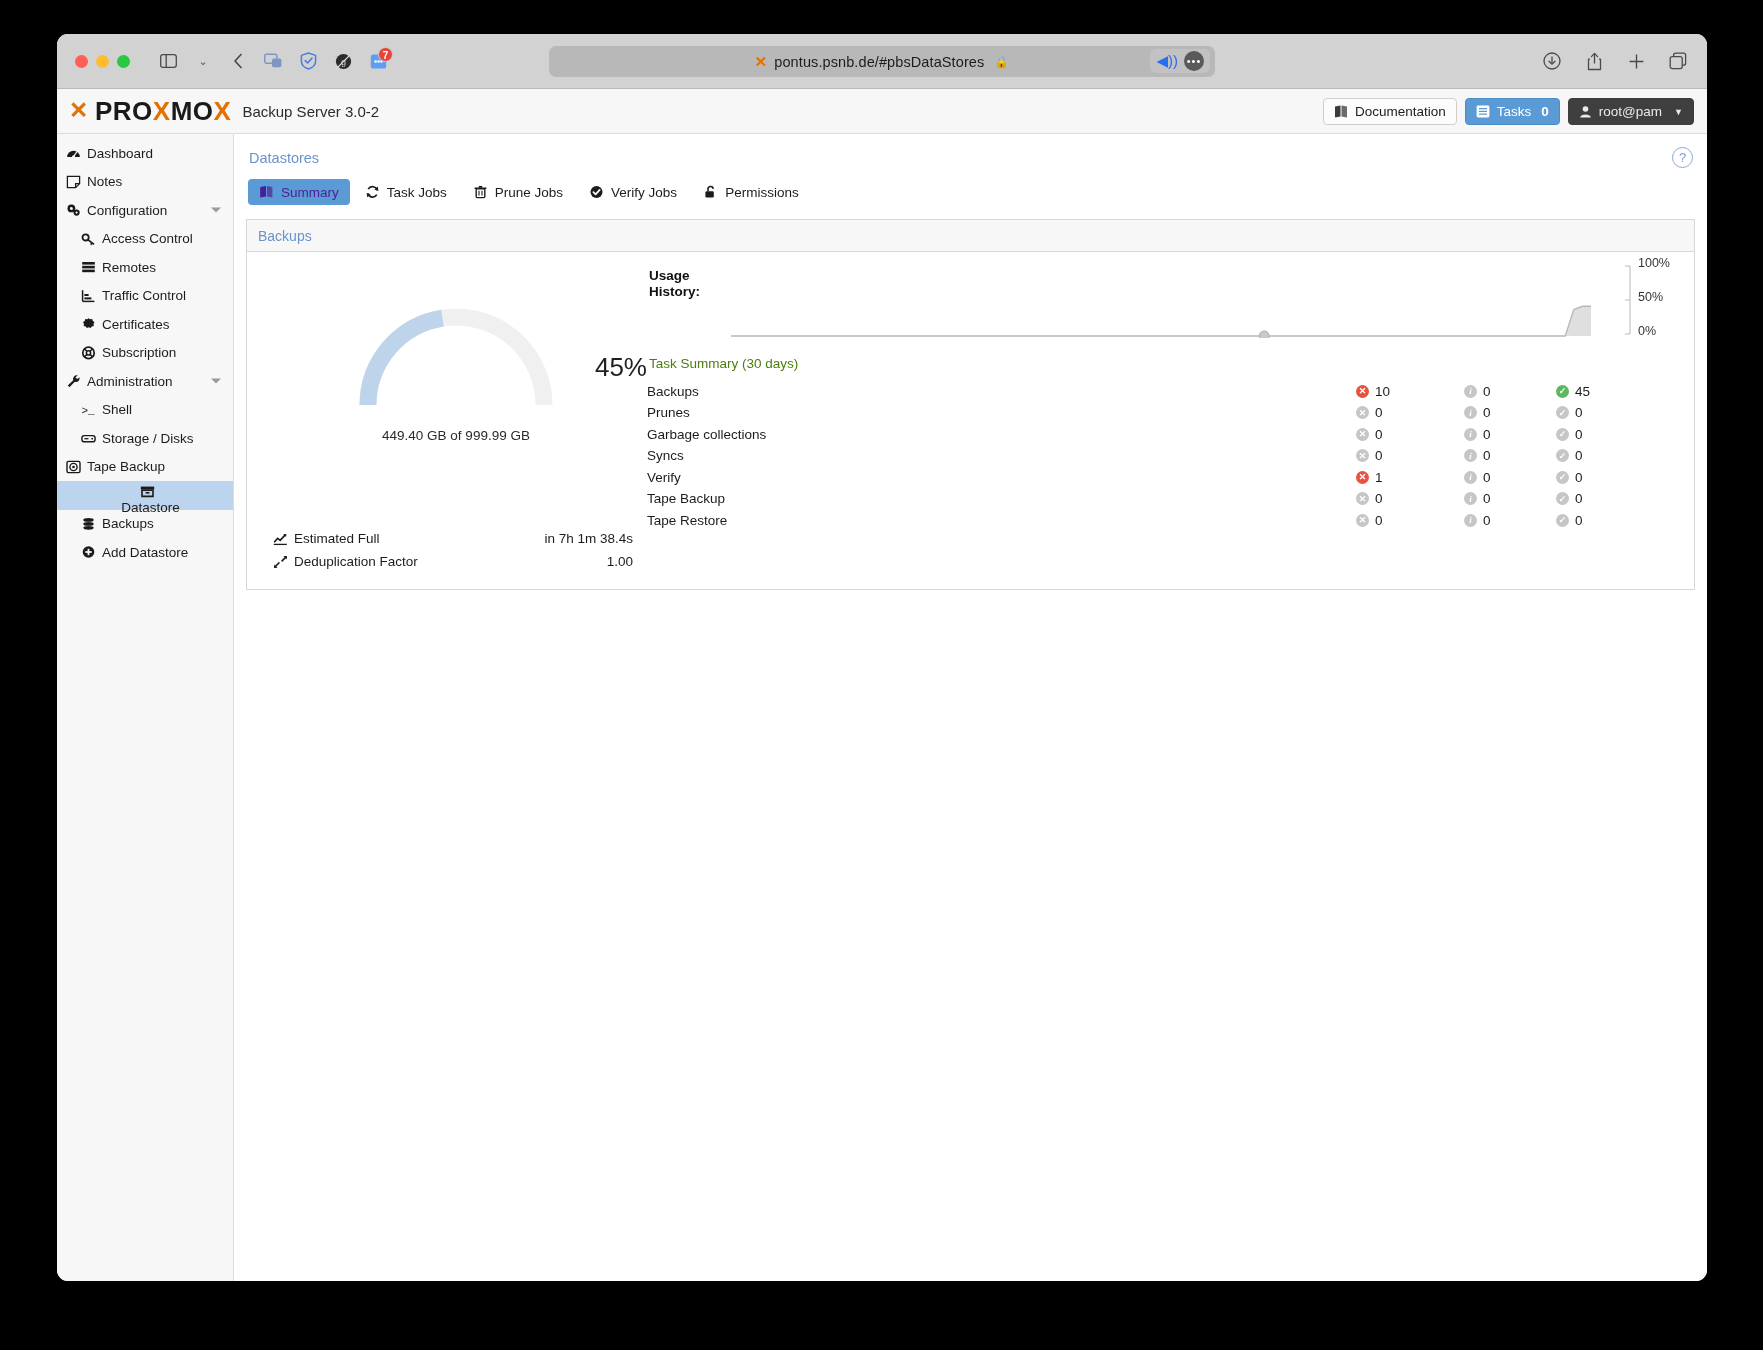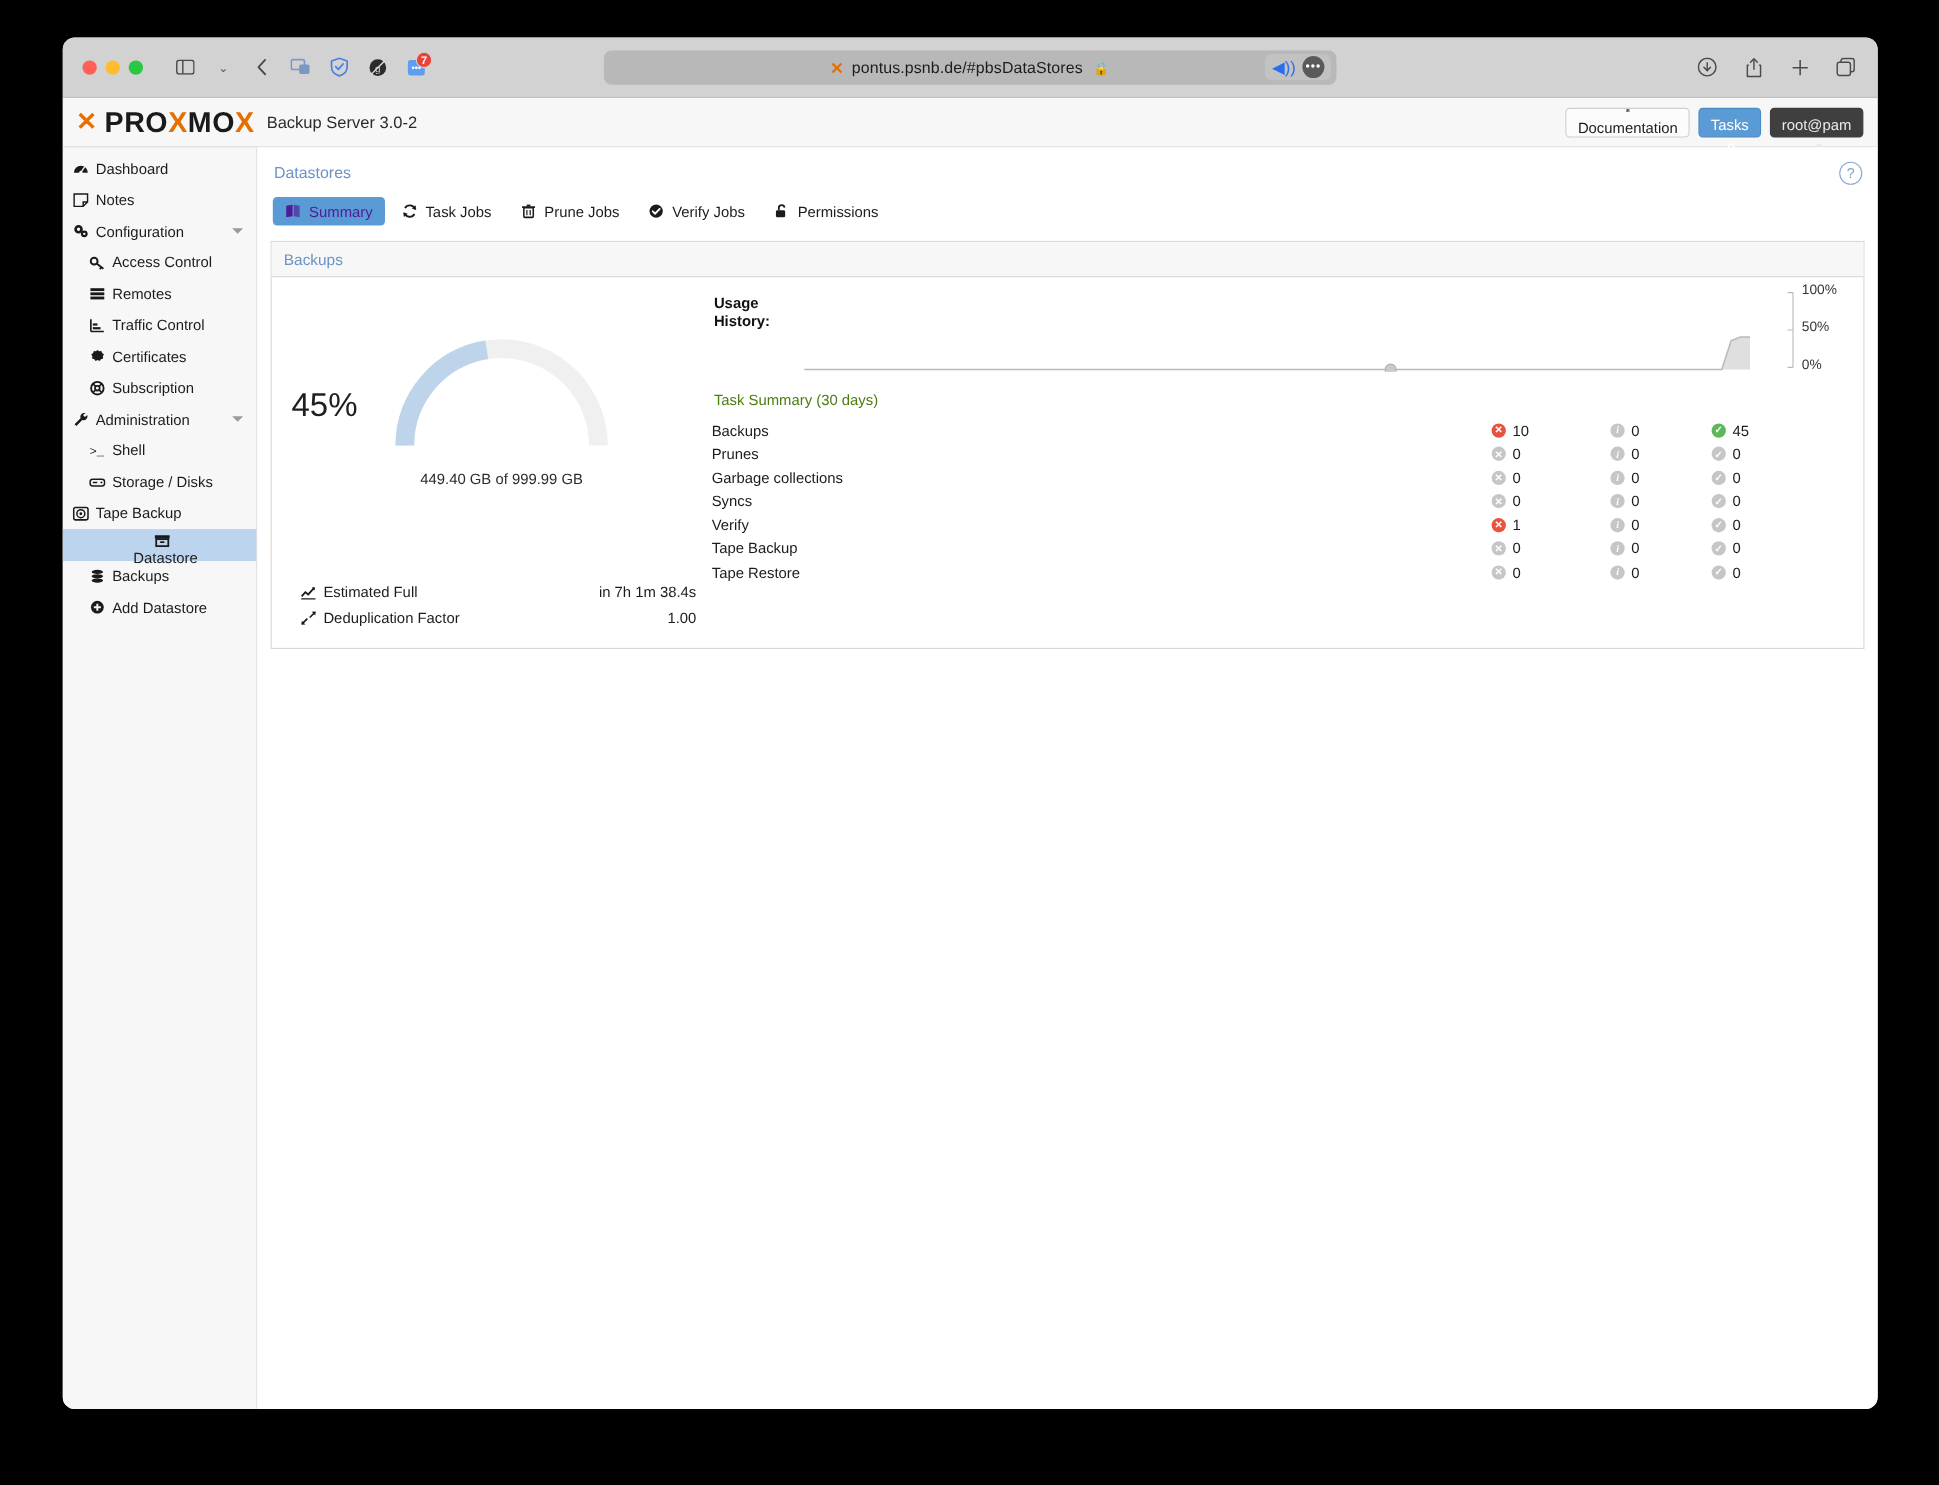--- a/index.html
+++ b/index.html
@@ -99,21 +99,21 @@
   .product {
     margin-left: 11px; font-size: 15px; color: #2b2b2b; line-height: 1;
   }
   .header-right {
     position: absolute; right: 13px; top: 9px;
     display: flex; align-items: center; gap: 8px;
   }
   .hbtn {
     height: 27px; display: flex; align-items: center; gap: 7px;
     padding: 0 10px; border-radius: 4px;
-    font-size: 13.5px; border: 1px solid transparent; flex-direction: column;
+    font-size: 13.5px; border: 1px solid transparent;
   }
   .hbtn.doc { background: #fcfcfc; border-color: #cfcfcf; color: #1c1c1c; }
   .hbtn.tasks { background: #5b9bd5; border-color: #4c8cc6; color: #fff; font-weight: 500;}
   .hbtn.tasks .cnt { font-weight: bold; margin-left: 3px;}
   .hbtn.user { background: #3f3f3f; border-color: #3f3f3f; color: #eaeaea; }
   .hbtn.user .caret { font-size: 9px; margin-left: 5px;}
 
   
   .body-row { display: flex; height: calc(1247px - 55px - 45px); }
   .sidebar {
@@ -173,21 +173,21 @@
     padding-left: 11px;
     font-size: 14px; color: #6a93c8;
   }
   .panel-body { display: flex; padding: 16px 0 16px 0; min-height: 300px; }
 
   
   .gauge-col { width: 400px; flex: 0 0 400px; padding-left: 18px; }
   .gauge-wrap { height: 172px; display: flex; align-items: center; justify-content: center; position: relative;}
   .gauge-pct {
     position: absolute; left: 0; right: 0; top: 84px;
-    text-align: left; font-size: 30px; color: #1f1f1f;
+    text-align: right; font-size: 26px; color: #1f1f1f;
   }
   .gauge-sub {
     text-align: center; font-size: 13.5px; color: #2b2b2b; margin-top: -12px;
   }
   .stat-rows { margin-top: 84px; padding: 0 14px 0 8px; }
   .stat-row {
     display: flex; align-items: center;
     font-size: 13.5px; color: #1c1c1c; height: 23px;
   }
   .stat-ico { width: 21px; flex: 0 0 21px; display:flex; align-items:center; color:#1a1a1a;}

